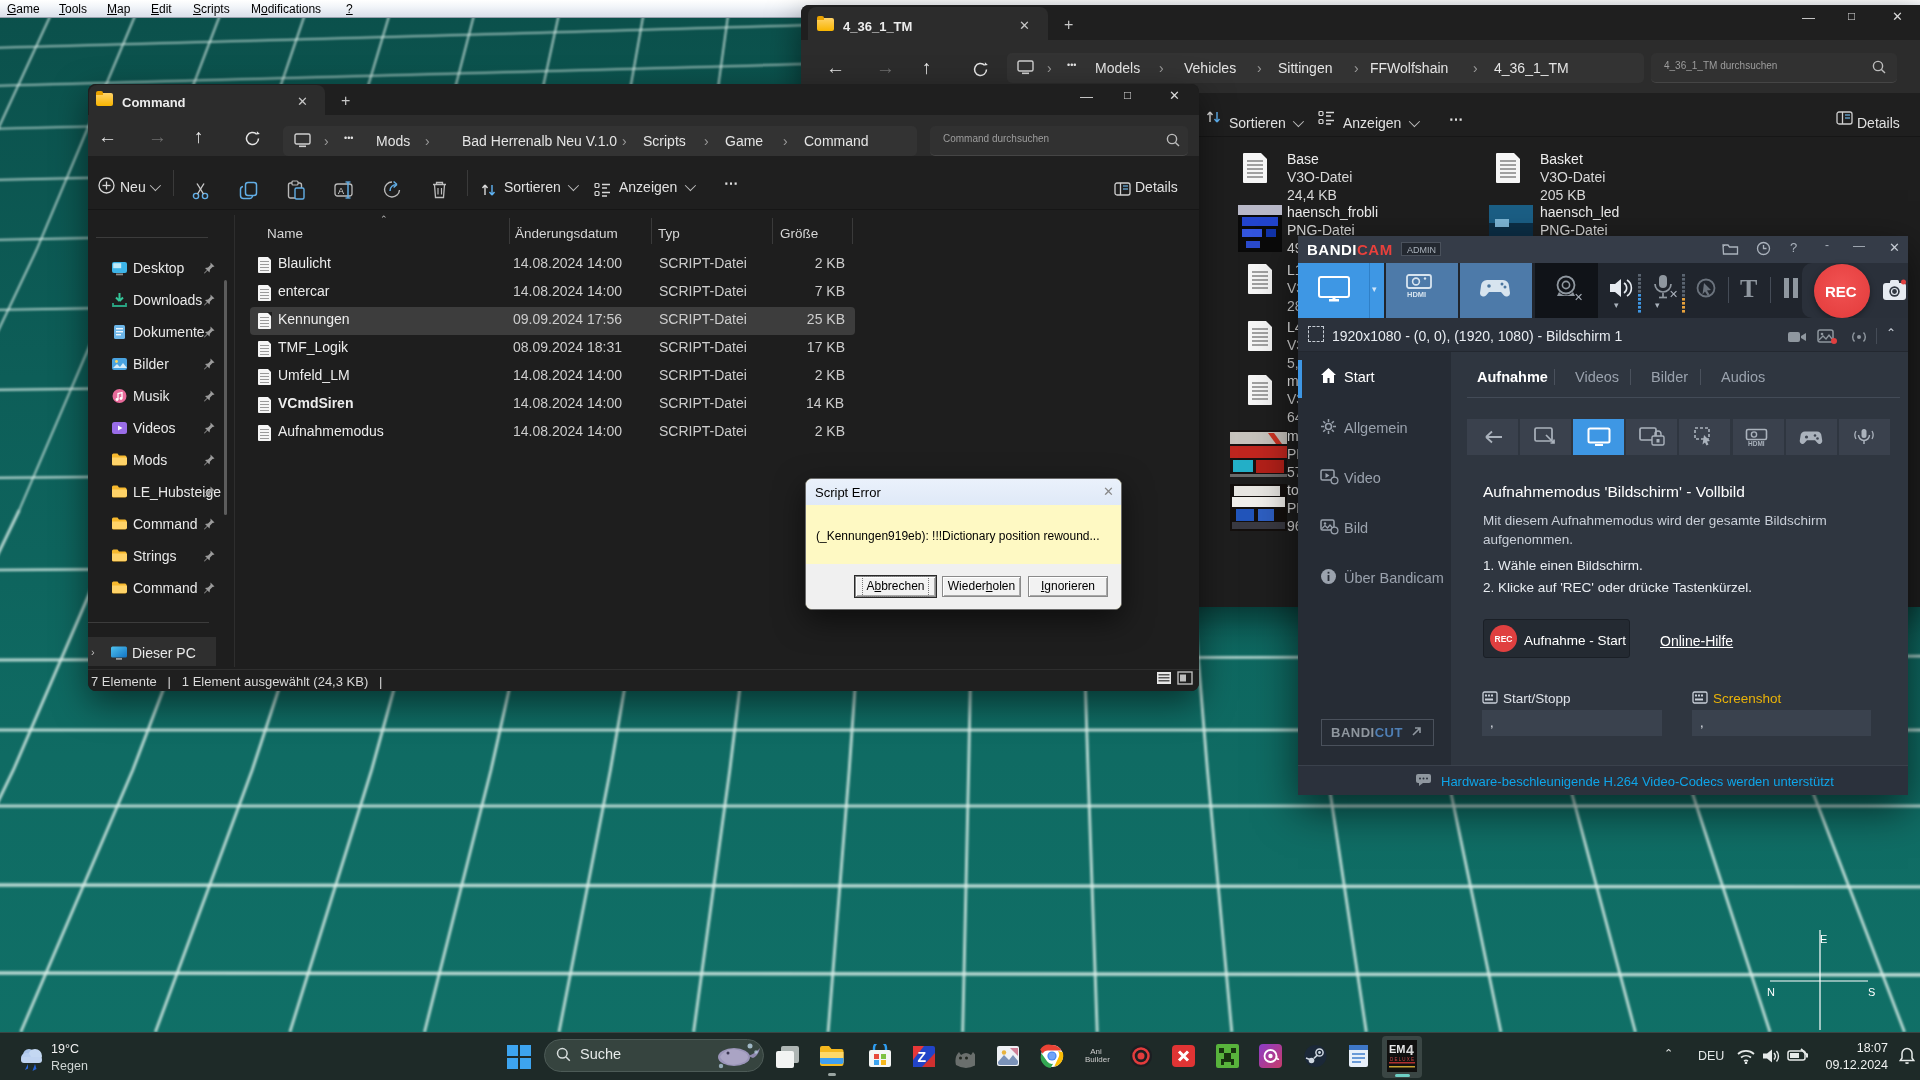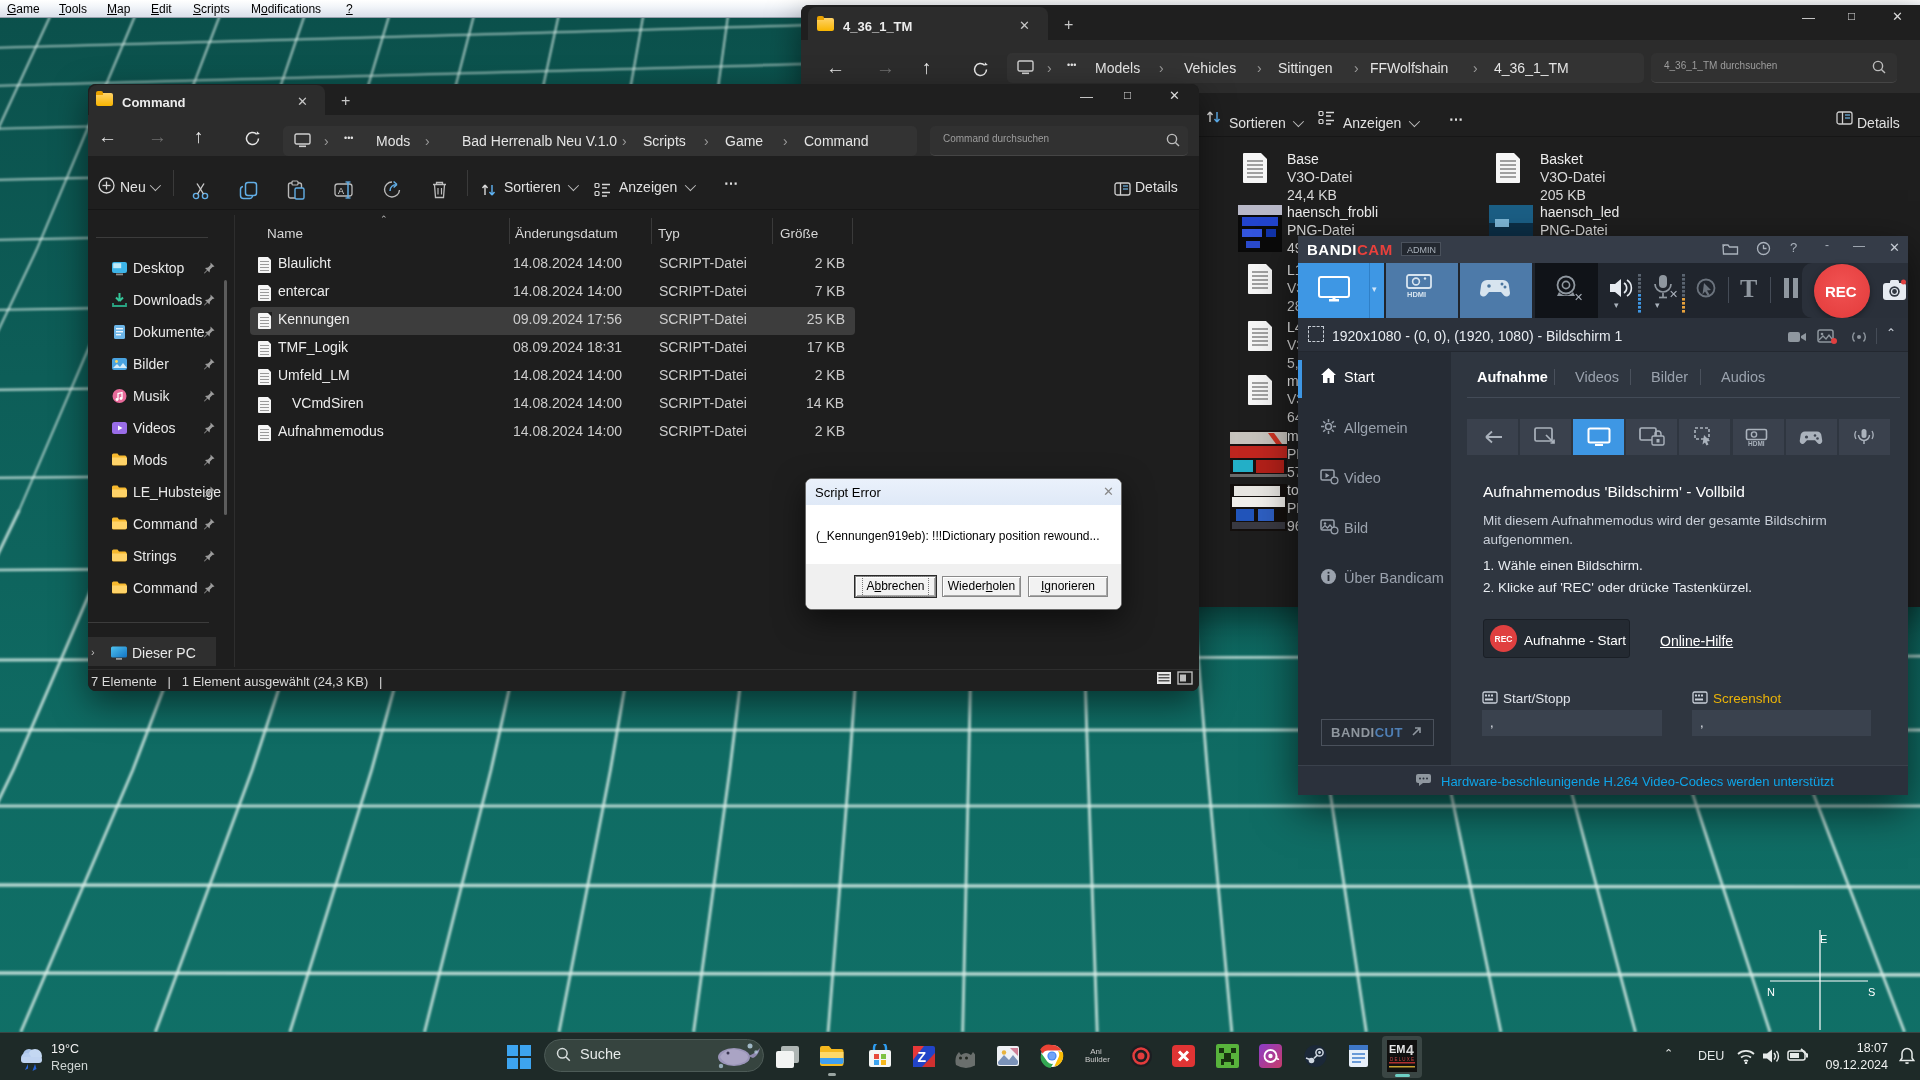--- a/index.html
+++ b/index.html
@@ -388,21 +388,21 @@
       <span class="rowtxt" style="left:190px;top:255px;">TMF_Logik</span>
       <span class="subtxt" style="left:425px;top:255px;">08.09.2024 18:31</span>
       <span class="subtxt" style="left:571px;top:255px;">SCRIPT-Datei</span>
       <span class="subtxt" style="left:757px;top:255px;width:40px;text-align:right;display:inline-block;transform:translateX(-100%);">17 KB</span>
       <div class="doc" style="left:170px;top:285px;"></div>
       <span class="rowtxt" style="left:190px;top:283px;">Umfeld_LM</span>
       <span class="subtxt" style="left:425px;top:283px;">14.08.2024 14:00</span>
       <span class="subtxt" style="left:571px;top:283px;">SCRIPT-Datei</span>
       <span class="subtxt" style="left:757px;top:283px;width:40px;text-align:right;display:inline-block;transform:translateX(-100%);">2 KB</span>
       <div class="doc" style="left:170px;top:313px;"></div>
-      <span class="rowtxt" style="left:204px;top:311px;">VCmdSiren</span>
+      <span class="rowtxt" style="left:190px;top:311px;font-weight:bold;">VCmdSiren</span>
       <span class="subtxt" style="left:425px;top:311px;">14.08.2024 14:00</span>
       <span class="subtxt" style="left:571px;top:311px;">SCRIPT-Datei</span>
       <span class="subtxt" style="left:757px;top:311px;width:40px;text-align:center;display:inline-block;transform:translateX(-100%);">14 KB</span>
       <div class="doc" style="left:170px;top:341px;"></div>
       <span class="rowtxt" style="left:190px;top:339px;">Aufnahmemodus</span>
       <span class="subtxt" style="left:425px;top:339px;">14.08.2024 14:00</span>
       <span class="subtxt" style="left:571px;top:339px;">SCRIPT-Datei</span>
       <span class="subtxt" style="left:757px;top:339px;width:40px;text-align:right;display:inline-block;transform:translateX(-100%);">2 KB</span>
       <div class="abs" style="left:8px;top:153px;width:112px;height:1px;background:#3c3c3c;"></div>
       <div class="vline" style="left:146px;top:131px;height:452px;background:#2e2e2e;"></div>
@@ -521,21 +521,21 @@
         <rect x="1" y="1" width="14" height="12" fill="#e8e8e8"></rect>
         <rect x="2.5" y="3" width="11" height="1.5" fill="#555"></rect>
         <rect x="2.5" y="6" width="11" height="1.5" fill="#555"></rect>
         <rect x="2.5" y="9" width="11" height="1.5" fill="#555"></rect>
       </svg>
       <svg class="abs" style="left:1089px;top:587px" width="16" height="14">
         <rect x="1" y="1" width="14" height="12" fill="none" stroke="#bdbdbd" stroke-width="1.4"></rect>
         <rect x="3" y="3.5" width="6" height="7" fill="#bdbdbd"></rect>
       </svg>
     </div>
-    <div class="abs" style="left:805px;top:478px;width:317px;height:132px;background:#ffffff;border:1px solid #6a6a6a;border-radius:7px;box-shadow:0 10px 30px rgba(0,0,0,.55);z-index:6;overflow:hidden;">
+    <div class="abs" style="left:805px;top:478px;width:317px;height:132px;background:#fef9c3;border:1px solid #6a6a6a;border-radius:7px;box-shadow:0 10px 30px rgba(0,0,0,.55);z-index:6;overflow:hidden;">
       <div class="abs" style="left:0;top:0;width:100%;height:26px;background:linear-gradient(180deg,#eaf1fb,#dfe9f7);"></div>
       <span class="abs" style="left:9px;top:6px;font-size:13px;color:#000;">Script Error</span>
       <span class="abs" style="left:297px;top:5px;font-size:13px;color:#888;">✕</span>
       <span class="abs" style="left:10px;top:50px;font-size:12px;color:#000;white-space:nowrap;">(_Kennungen919eb): !!!Dictionary position rewound...</span>
       <div class="abs" style="left:0;top:85px;width:100%;height:47px;background:#f0f0f0;"></div>
       <div style="position:absolute;top:97px;height:21px;background:#f2f2f2;border:1px solid #8a8a8a;box-shadow:inset 1px 1px 0 #ffffff,inset -1px -1px 0 #a8a8a8;font-size:12px;color:#000;text-align:center;line-height:19px;left:49px;width:81px;outline:1.5px solid #2a2a2a;"><span style="outline:1px dotted #777;display:inline-block;padding:0 3px;">A<u>b</u>brechen</span></div>
       <div style="position:absolute;top:97px;height:21px;background:#f2f2f2;border:1px solid #8a8a8a;box-shadow:inset 1px 1px 0 #ffffff,inset -1px -1px 0 #a8a8a8;font-size:12px;color:#000;text-align:center;line-height:19px;left:136px;width:79px;">Wieder<u>h</u>olen</div>
       <div style="position:absolute;top:97px;height:21px;background:#f2f2f2;border:1px solid #8a8a8a;box-shadow:inset 1px 1px 0 #ffffff,inset -1px -1px 0 #a8a8a8;font-size:12px;color:#000;text-align:center;line-height:19px;left:222px;width:80px;"><u>I</u>gnorieren</div>
     </div>
     <div class="abs" style="left:1298px;top:236px;width:610px;height:559px;background:#2f3640;box-shadow:0 14px 40px rgba(0,0,0,.6);z-index:7;font-family:'Liberation Sans',sans-serif;">

